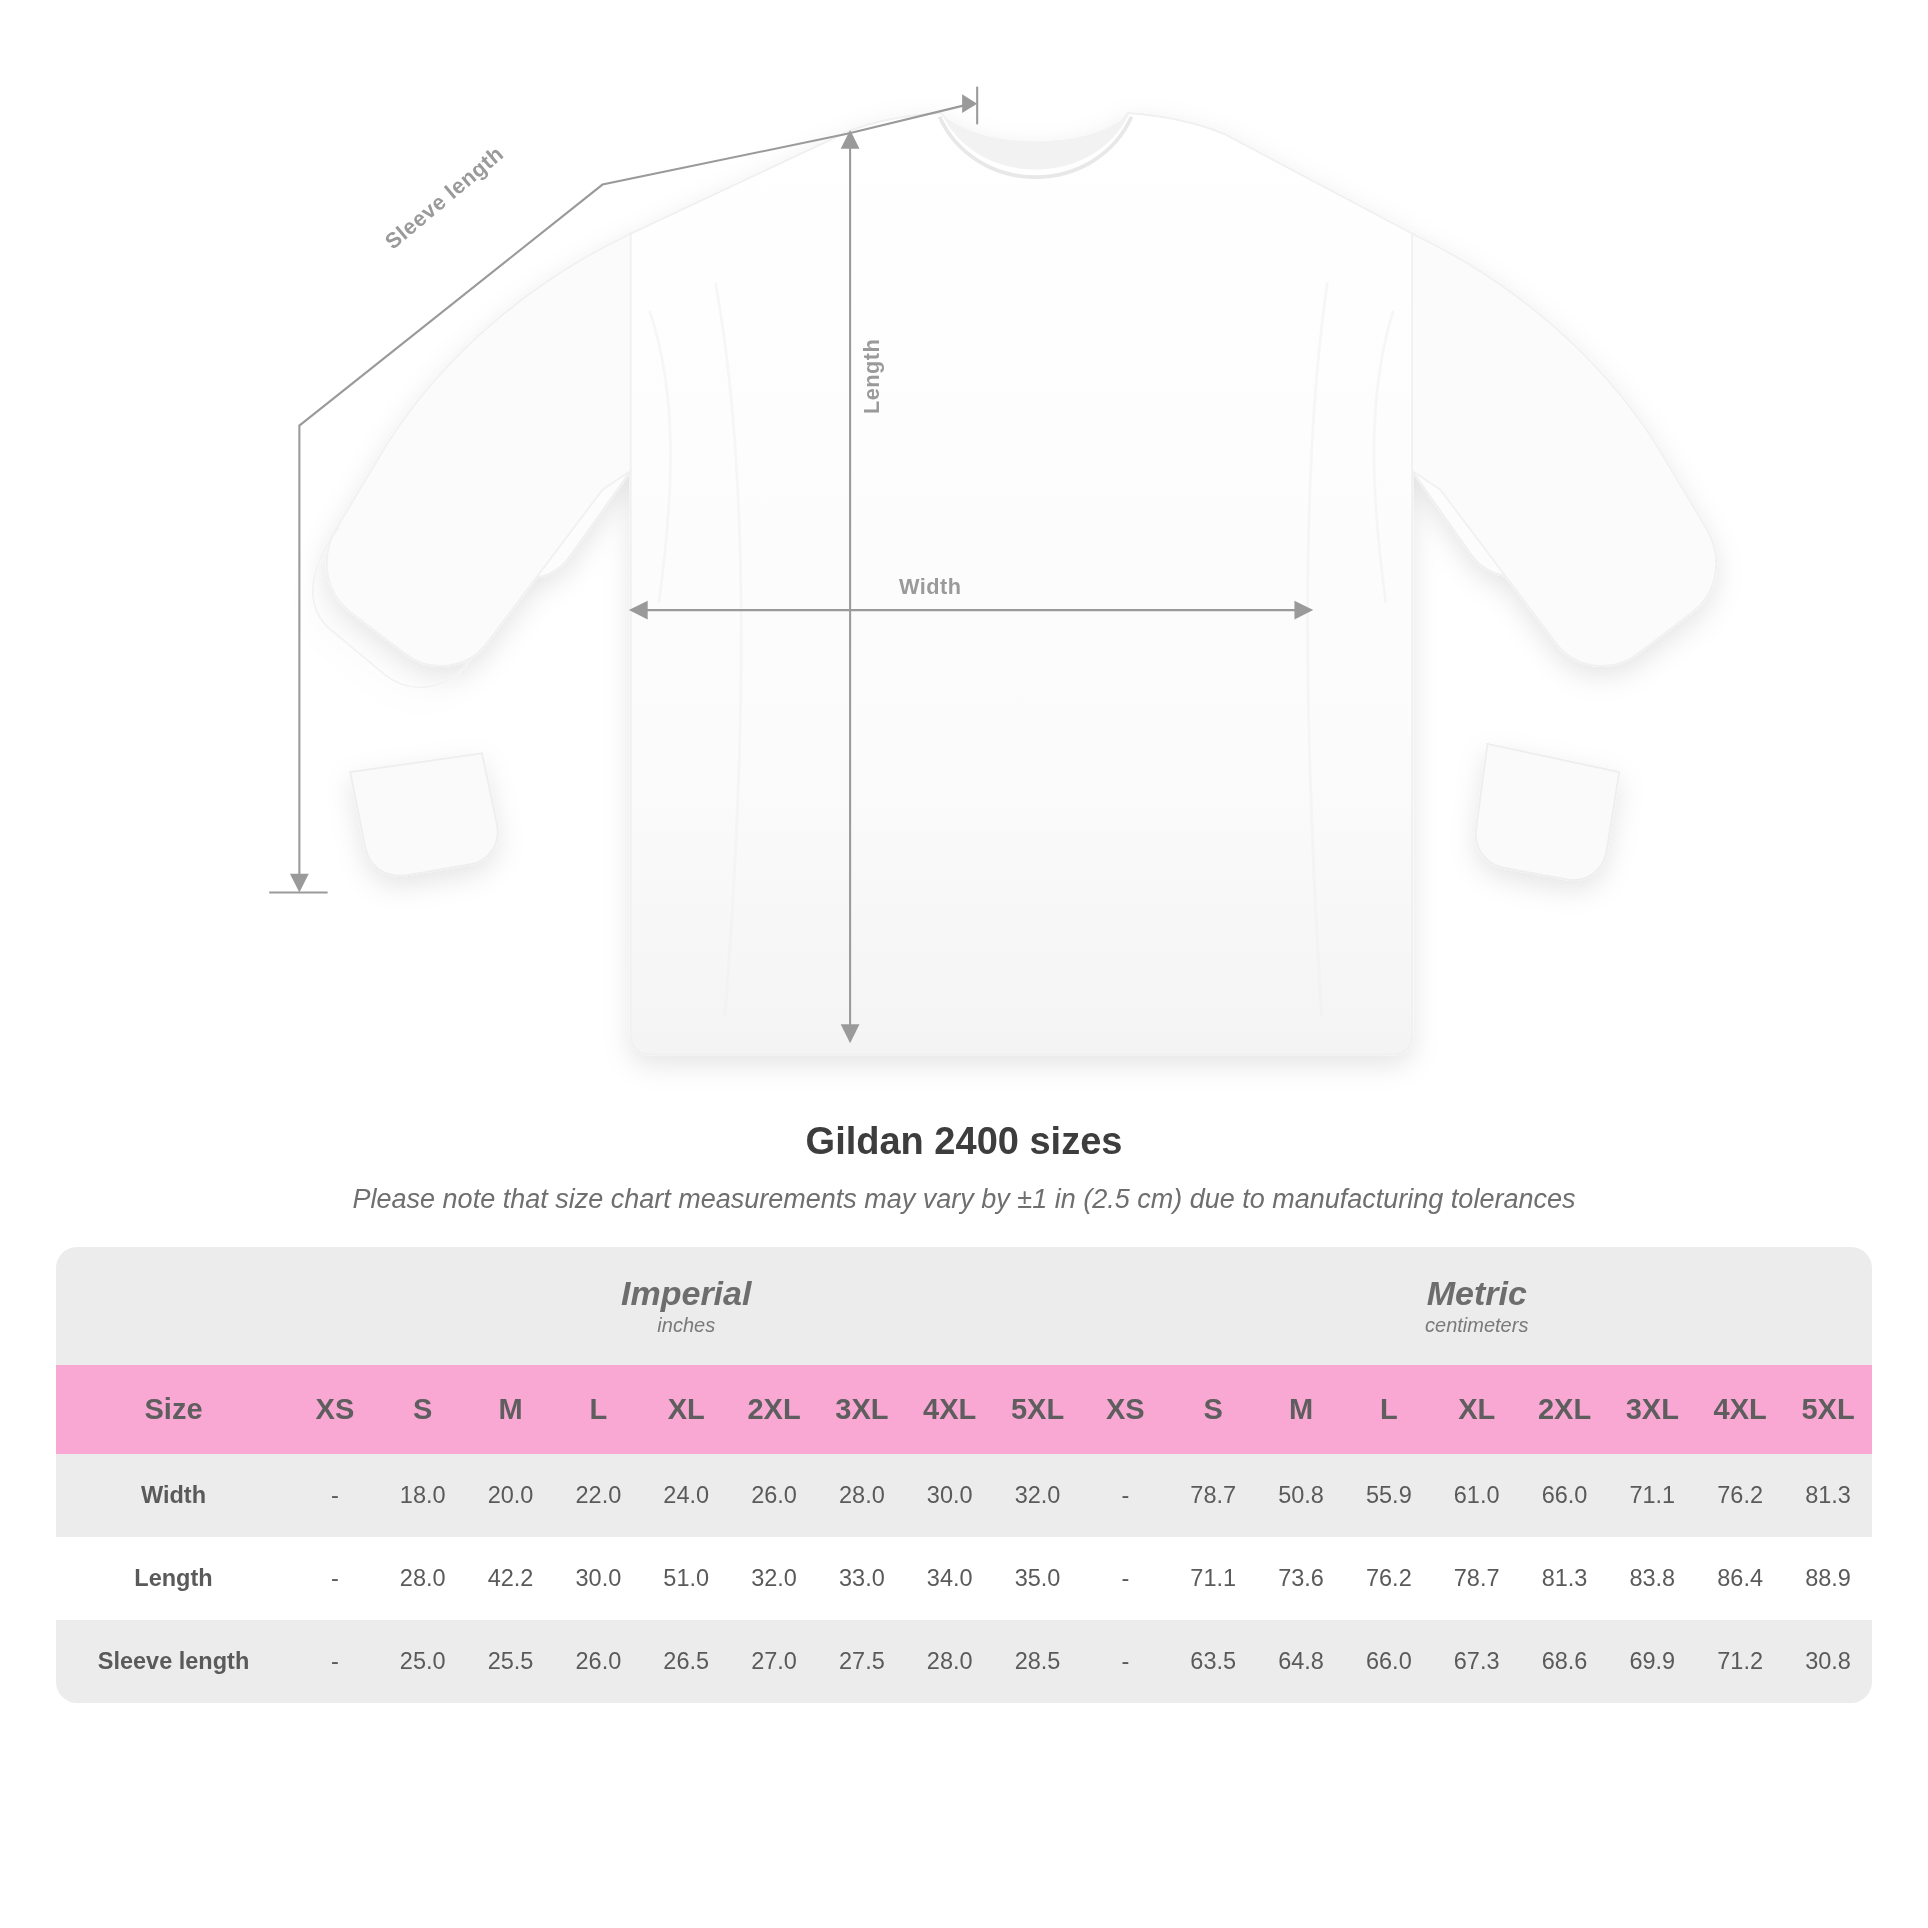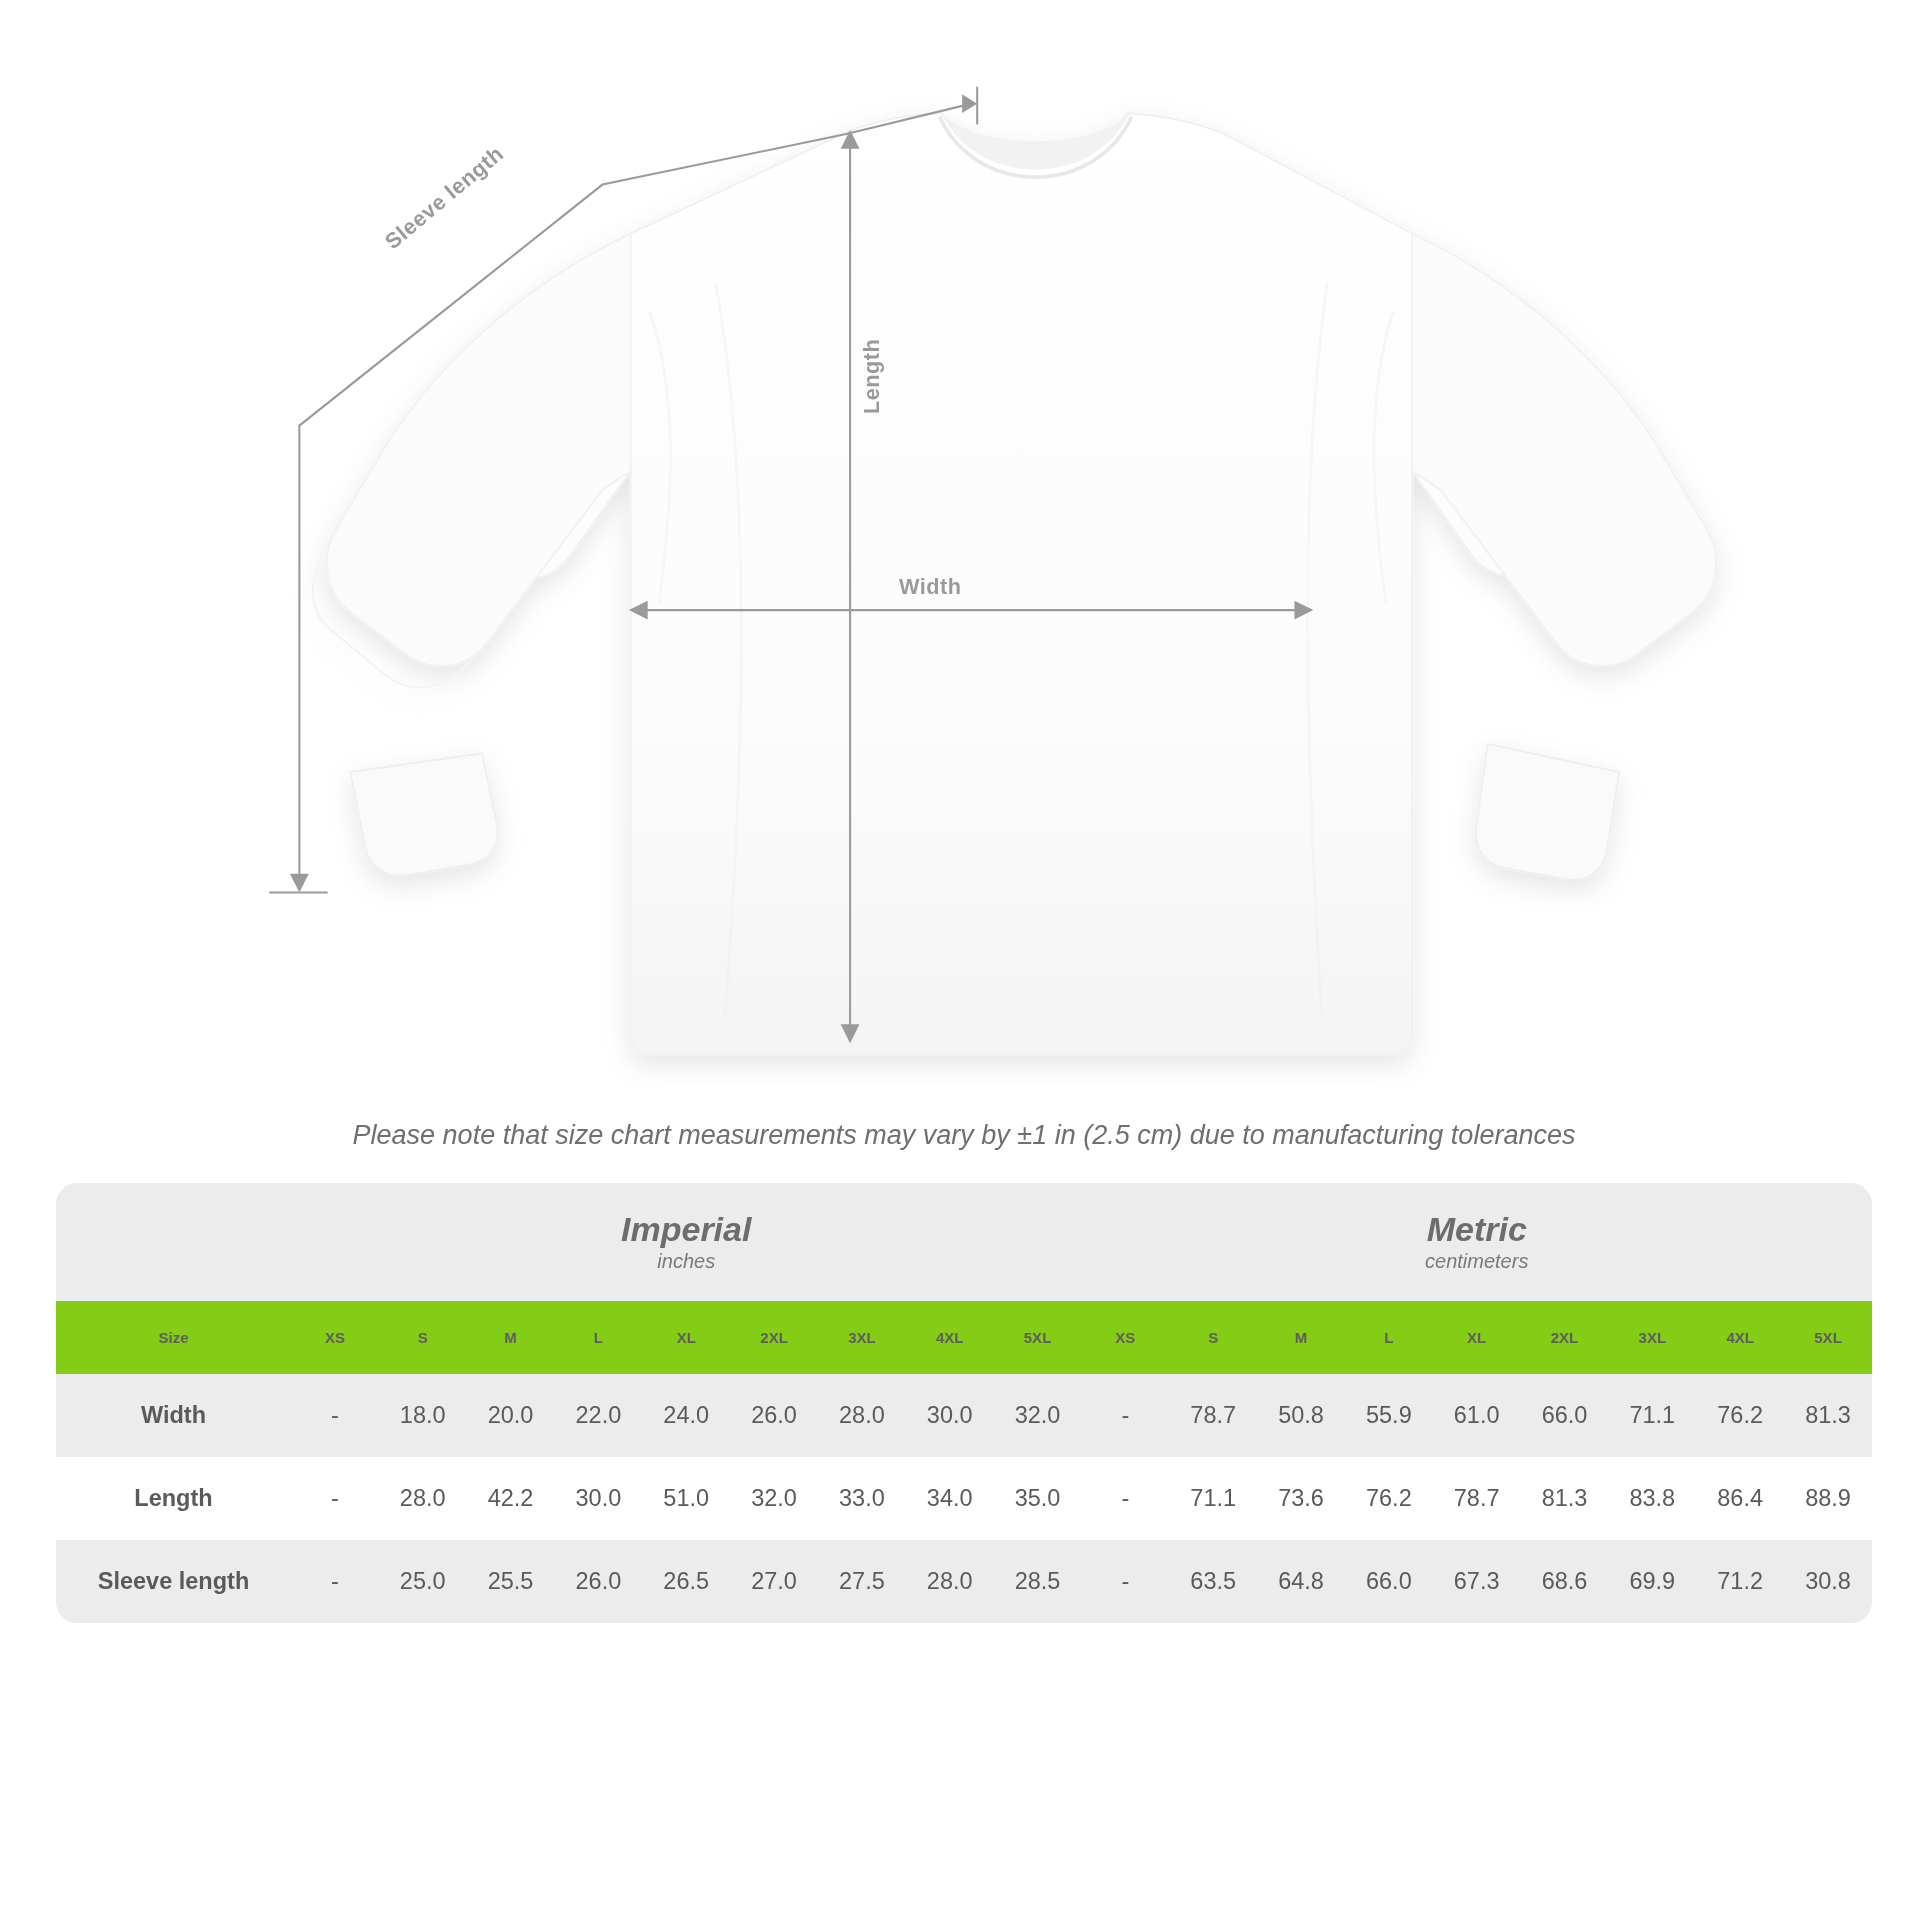--- a/index.html
+++ b/index.html
@@ -99,23 +99,23 @@
     font-style: italic;
     color: #6d6d6d;
     line-height: 1.25;
   }
   .unit-sub {
     font-size: 20px;
     font-style: italic;
     color: #7a7a7a;
   }
   .head-row td {
-    background: #84cc16;
+    background: #f9a8d4;
     padding: 28px 0;
-    font-size: 15px;
+    font-size: 29px;
     font-weight: bold;
     color: #5e5e5e;
   }
   .row-label {
     font-size: 23.5px;
     font-weight: bold;
     color: #5e5e5e;
   }
   tr.data-row td {
     padding: 28px 0;
@@ -218,20 +218,21 @@
         <path d="M1375,638 L 1395,648 L 1375,658" fill="#9a9a9a" stroke="none"></path>
       </g>
     </svg>
 
     <div class="dim-label label-sleeve">Sleeve length</div>
     <div class="dim-label label-length">Length</div>
     <div class="dim-label label-width">Width</div>
   </div>
 
   <div class="title-block">
+    <h1 class="chart-title">Gildan 2400 sizes</h1>
     <p class="chart-subtitle">Please note that size chart measurements may vary by ±1 in (2.5 cm) due to manufacturing tolerances</p>
   </div>
 
   <div class="table-wrap">
     <table class="sizes">
       <colgroup>
         <col class="col-label">
         <col span="9">
         <col span="9">
       </colgroup>

